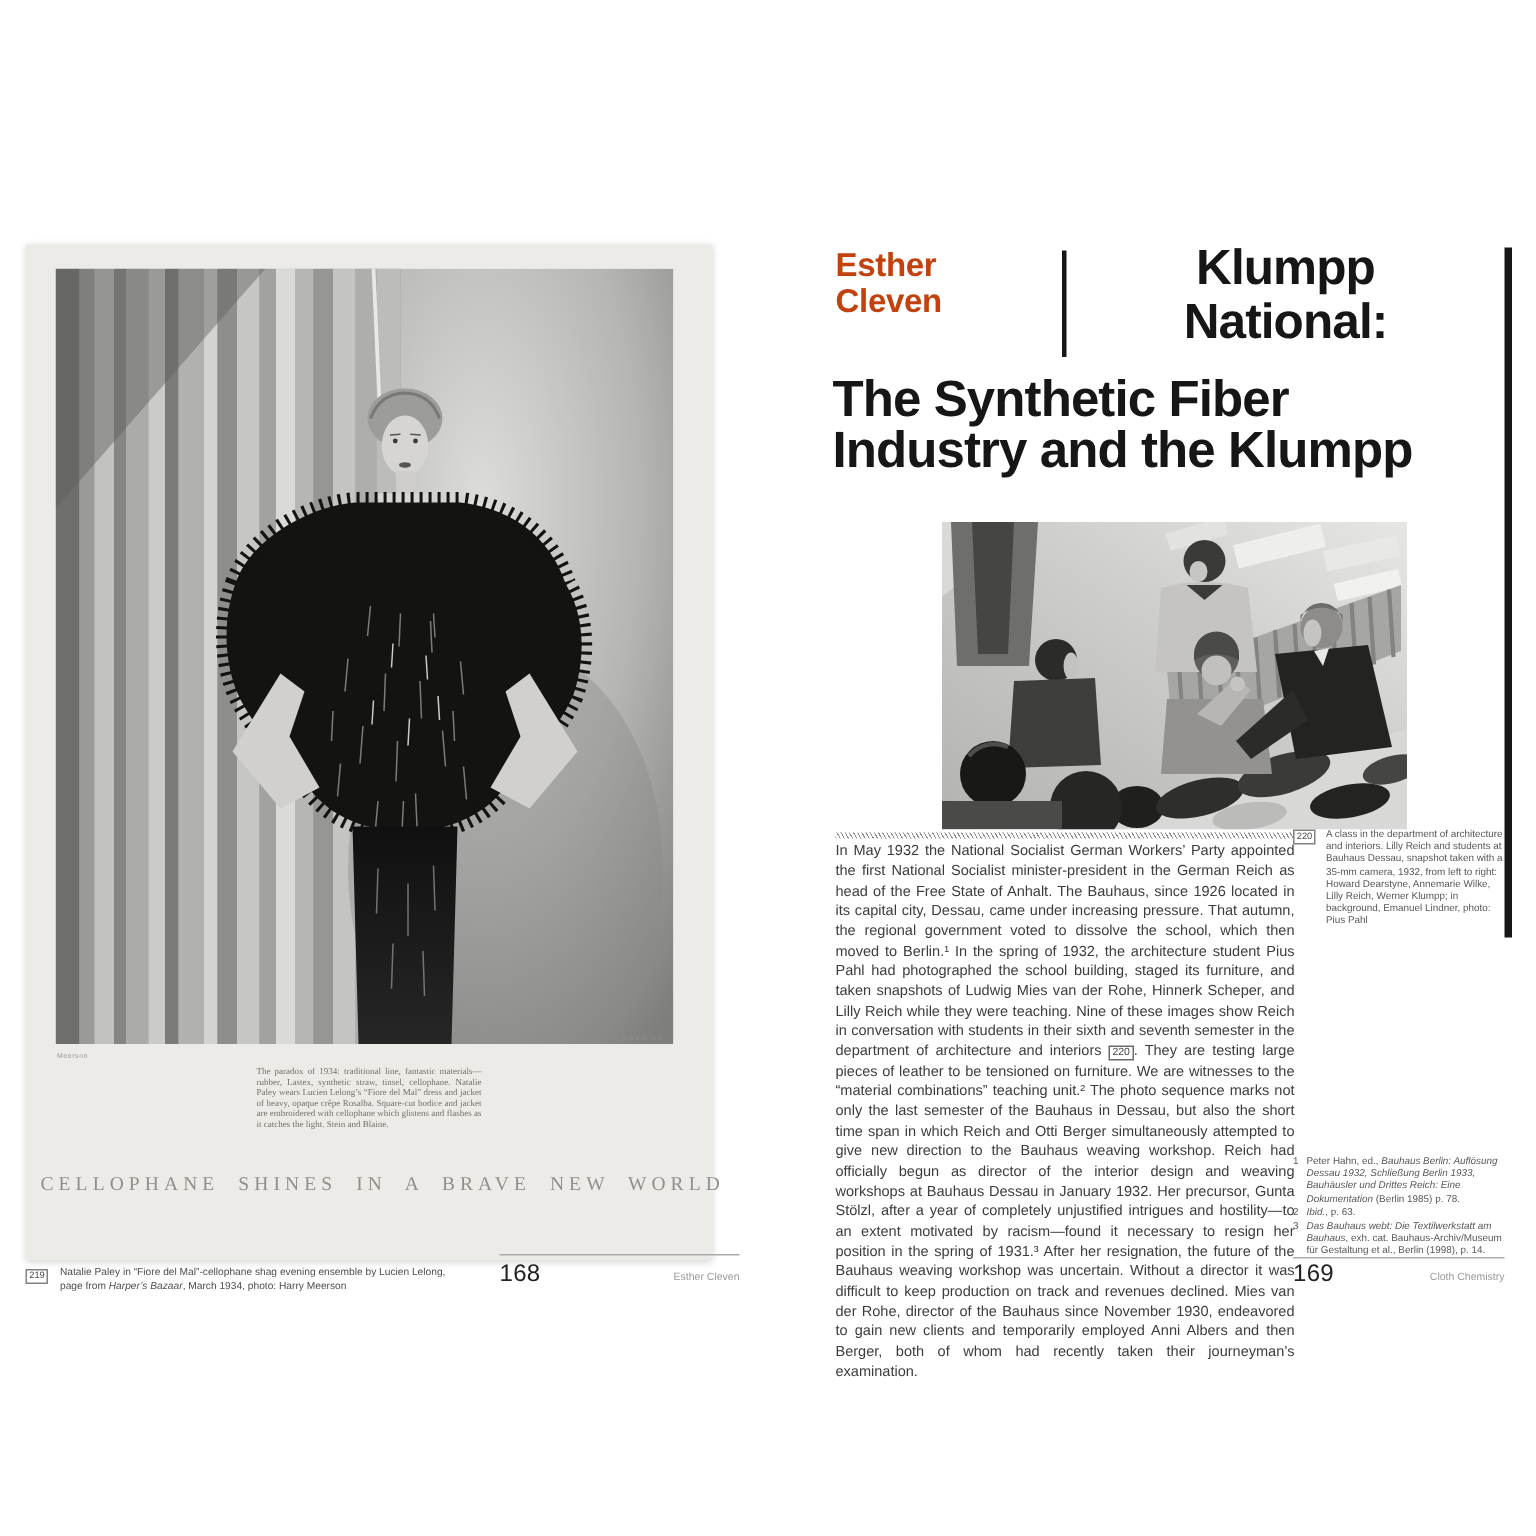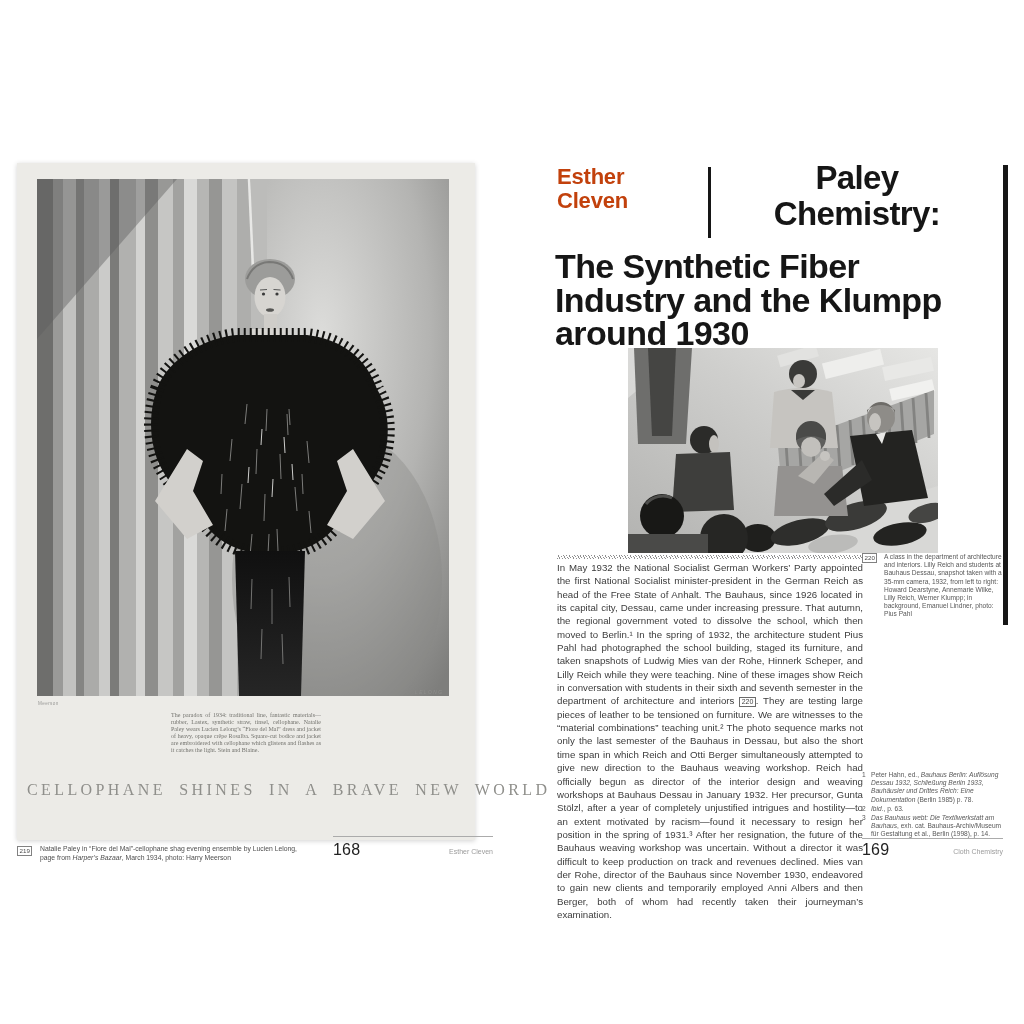--- a/index.html
+++ b/index.html
@@ -11,21 +11,21 @@
   #scan{left:17px;top:163px;width:458px;height:677px;background:#ecebe7;
         box-shadow:0 1px 5px rgba(0,0,0,.18);}
   #fashion-photo{position:absolute;left:20px;top:16px;width:412px;height:517px;overflow:hidden;}
   #credit-meerson{position:absolute;left:21px;top:538px;font-size:4.6px;color:#9a9a98;letter-spacing:.4px;}
   #credit-lelong{position:absolute;left:398px;top:527px;font-size:4.8px;font-style:italic;
                  color:#8e8e8c;letter-spacing:1.5px;}
   #ad-caption{position:absolute;left:154px;top:549px;width:150px;margin:0;
               font-family:"Liberation Serif",serif;font-size:6px;line-height:7.1px;
               color:#73736e;text-align:justify;}
   #ad-headline{position:absolute;left:10px;top:618px;width:438px;text-align:center;
-               font-family:"Liberation Serif",serif;font-size:16px;letter-spacing:3.4px;
+               font-family:"Liberation Serif",serif;font-size:13px;letter-spacing:3.4px;
                word-spacing:6px;color:#8f8f8b;white-space:nowrap;}
 
   
   .refbox{display:inline-block;border:1px solid #818181;font-size:6.2px;line-height:7.6px;
           padding:0 1.5px;color:#4a4a4a;background:transparent;}
   #ref219{left:17px;top:846px;}
   #cap219{left:40px;top:845px;width:264px;margin:0;font-size:6.8px;line-height:8.8px;color:#4e4e4e;}
   .rule{background:#ababab;height:1px;}
   #rule168{left:333px;top:836px;width:160px;}
   .pagenum{font-size:16px;color:#222;letter-spacing:.2px;}
@@ -171,27 +171,26 @@
   <div class="abs rule" id="rule168"></div>
   <div class="abs pagenum" id="num168">168</div>
   <div class="abs runfoot" id="foot168">Esther Cleven</div>
 
   <div class="abs" id="author">
     <div>Esther</div>
     <div>Cleven</div>
   </div>
   <div class="abs" id="title-divider"></div>
   <div class="abs title" id="title-top">
-    <div>Paley</div>
-    <div>Chemistry:</div>
+    <div>Klumpp</div>
+    <div>National:</div>
   </div>
   <div class="abs title" id="title-main">
     <div>The Synthetic Fiber</div>
     <div>Industry and the Klumpp</div>
-    <div>around 1930</div>
   </div>
 
   <div class="abs" id="class-photo">
     <svg viewBox="0 0 310 205" width="310" height="205" preserveAspectRatio="none">
       <defs>
         <linearGradient id="cbg" x1="0" y1="1" x2="1" y2="0">
           <stop offset="0" stop-color="#b2b2b0"></stop>
             <stop offset="60%" stop-color="#cfcfcd"></stop>
             <stop offset="100%" stop-color="#e6e6e4"></stop>
         </linearGradient>

